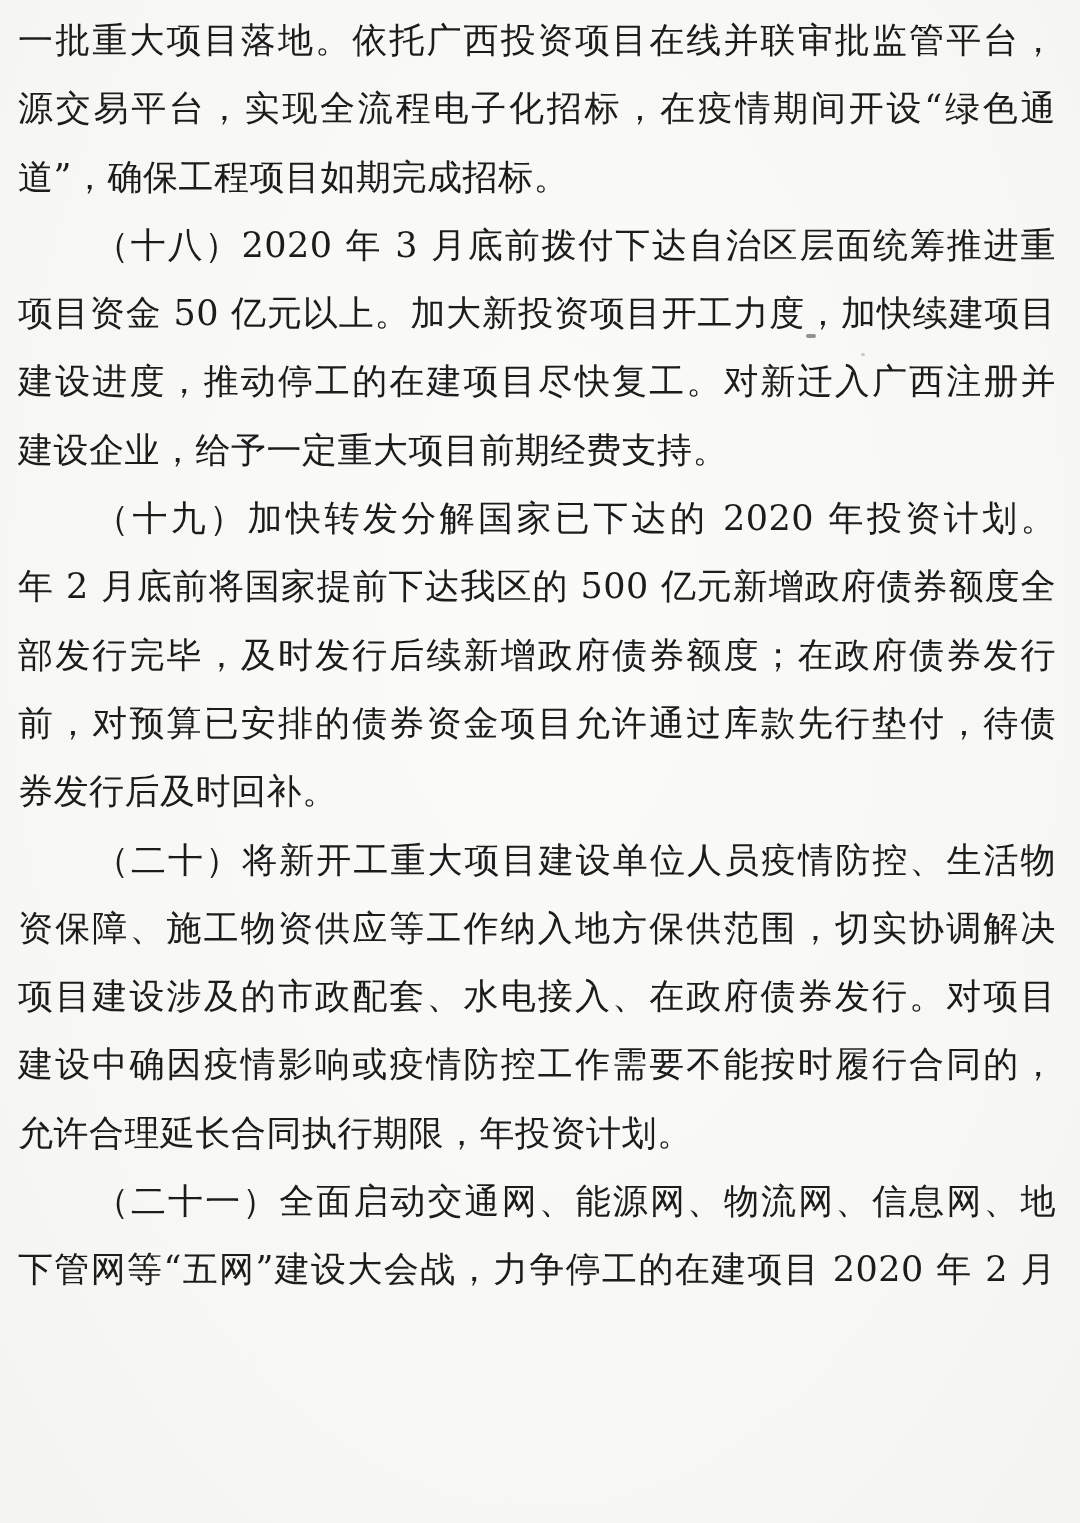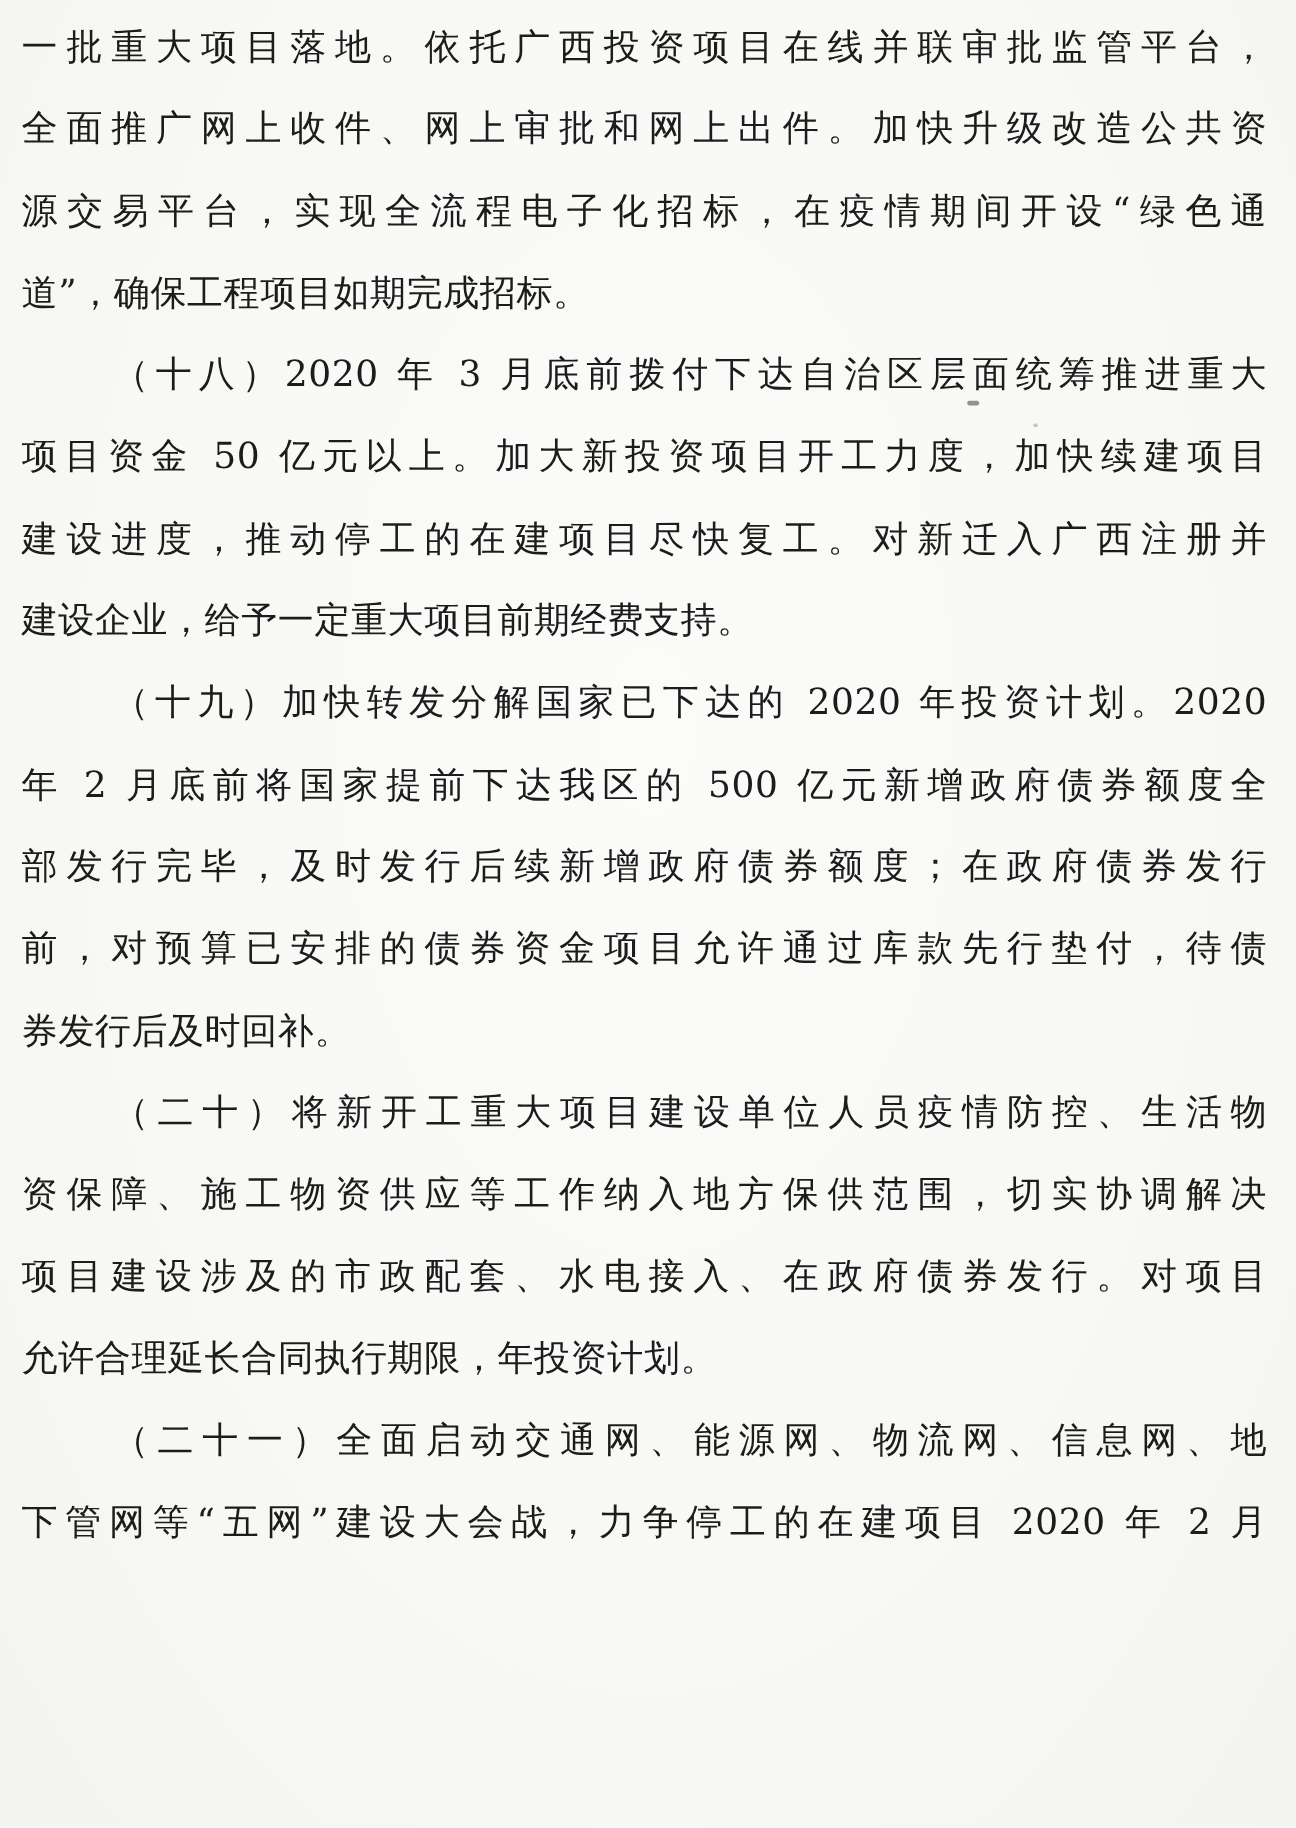--- a/index.html
+++ b/index.html
@@ -20,21 +20,21 @@
     background: radial-gradient(ellipse at 50% 40%, #fbfbf9 0%, #f7f7f4 70%, #f3f3ef 100%);
   }
   .text-block {
     position: absolute;
     top: 6px;
     left: 18px;
     right: 24px;
     color: #1c1c1c;
   }
   .line {
-    font-size: 30px;
+    font-size: 35px;
     line-height: 68.3px;
     height: 68.3px;
     white-space: normal;
     overflow: hidden;
     text-align: justify;
     text-align-last: justify;
     letter-spacing: 0.5px;
   }
   .line.short {
     text-align: right;
@@ -53,35 +53,35 @@
   .speck.dash-1 { left: 806px; top: 334px; width: 10px; height: 4px; }
   .speck.dot-1  { left: 857px; top: 648px; width: 6px;  height: 5px; }
   .speck.dot-2  { left: 861px; top: 353px; width: 4px;  height: 3px; opacity: 0.35; }
 </style>
 </head>
 <body>
 
 <div class="page">
   <div class="text-block">
     <div class="line">一批重大项目落地。依托广西投资项目在线并联审批监管平台，</div>
-    <div class="line">全面推广网上收件、网上审批和网上出件。加快升级改造公共资</div>
     <div class="line">源交易平台，实现全流程电子化招标，在疫情期间开设“绿色通</div>
     <div class="line short">道”，确保工程项目如期完成招标。</div>
     <div class="line indent">（十八）2020 年 3 月底前拨付下达自治区层面统筹推进重大</div>
     <div class="line">项目资金 50 亿元以上。加大新投资项目开工力度，加快续建项目</div>
     <div class="line">建设进度，推动停工的在建项目尽快复工。对新迁入广西注册并</div>
     <div class="line short">建设企业，给予一定重大项目前期经费支持。</div>
     <div class="line indent">（十九）加快转发分解国家已下达的 2020 年投资计划。2020</div>
     <div class="line">年 2 月底前将国家提前下达我区的 500 亿元新增政府债券额度全</div>
     <div class="line">部发行完毕，及时发行后续新增政府债券额度；在政府债券发行</div>
     <div class="line">前，对预算已安排的债券资金项目允许通过库款先行垫付，待债</div>
     <div class="line short">券发行后及时回补。</div>
     <div class="line indent">（二十）将新开工重大项目建设单位人员疫情防控、生活物</div>
     <div class="line">资保障、施工物资供应等工作纳入地方保供范围，切实协调解决</div>
     <div class="line">项目建设涉及的市政配套、水电接入、在政府债券发行。对项目</div>
+    <div class="line">建设中确因疫情影响或疫情防控工作需要不能按时履行合同的，</div>
     <div class="line short">允许合理延长合同执行期限，年投资计划。</div>
     <div class="line indent">（二十一）全面启动交通网、能源网、物流网、信息网、地</div>
     <div class="line">下管网等“五网”建设大会战，力争停工的在建项目 2020 年 2 月</div>
   </div>
 
   <div class="speck dash-1"></div>
   <div class="speck dot-1"></div>
   <div class="speck dot-2"></div>
 </div>
 

